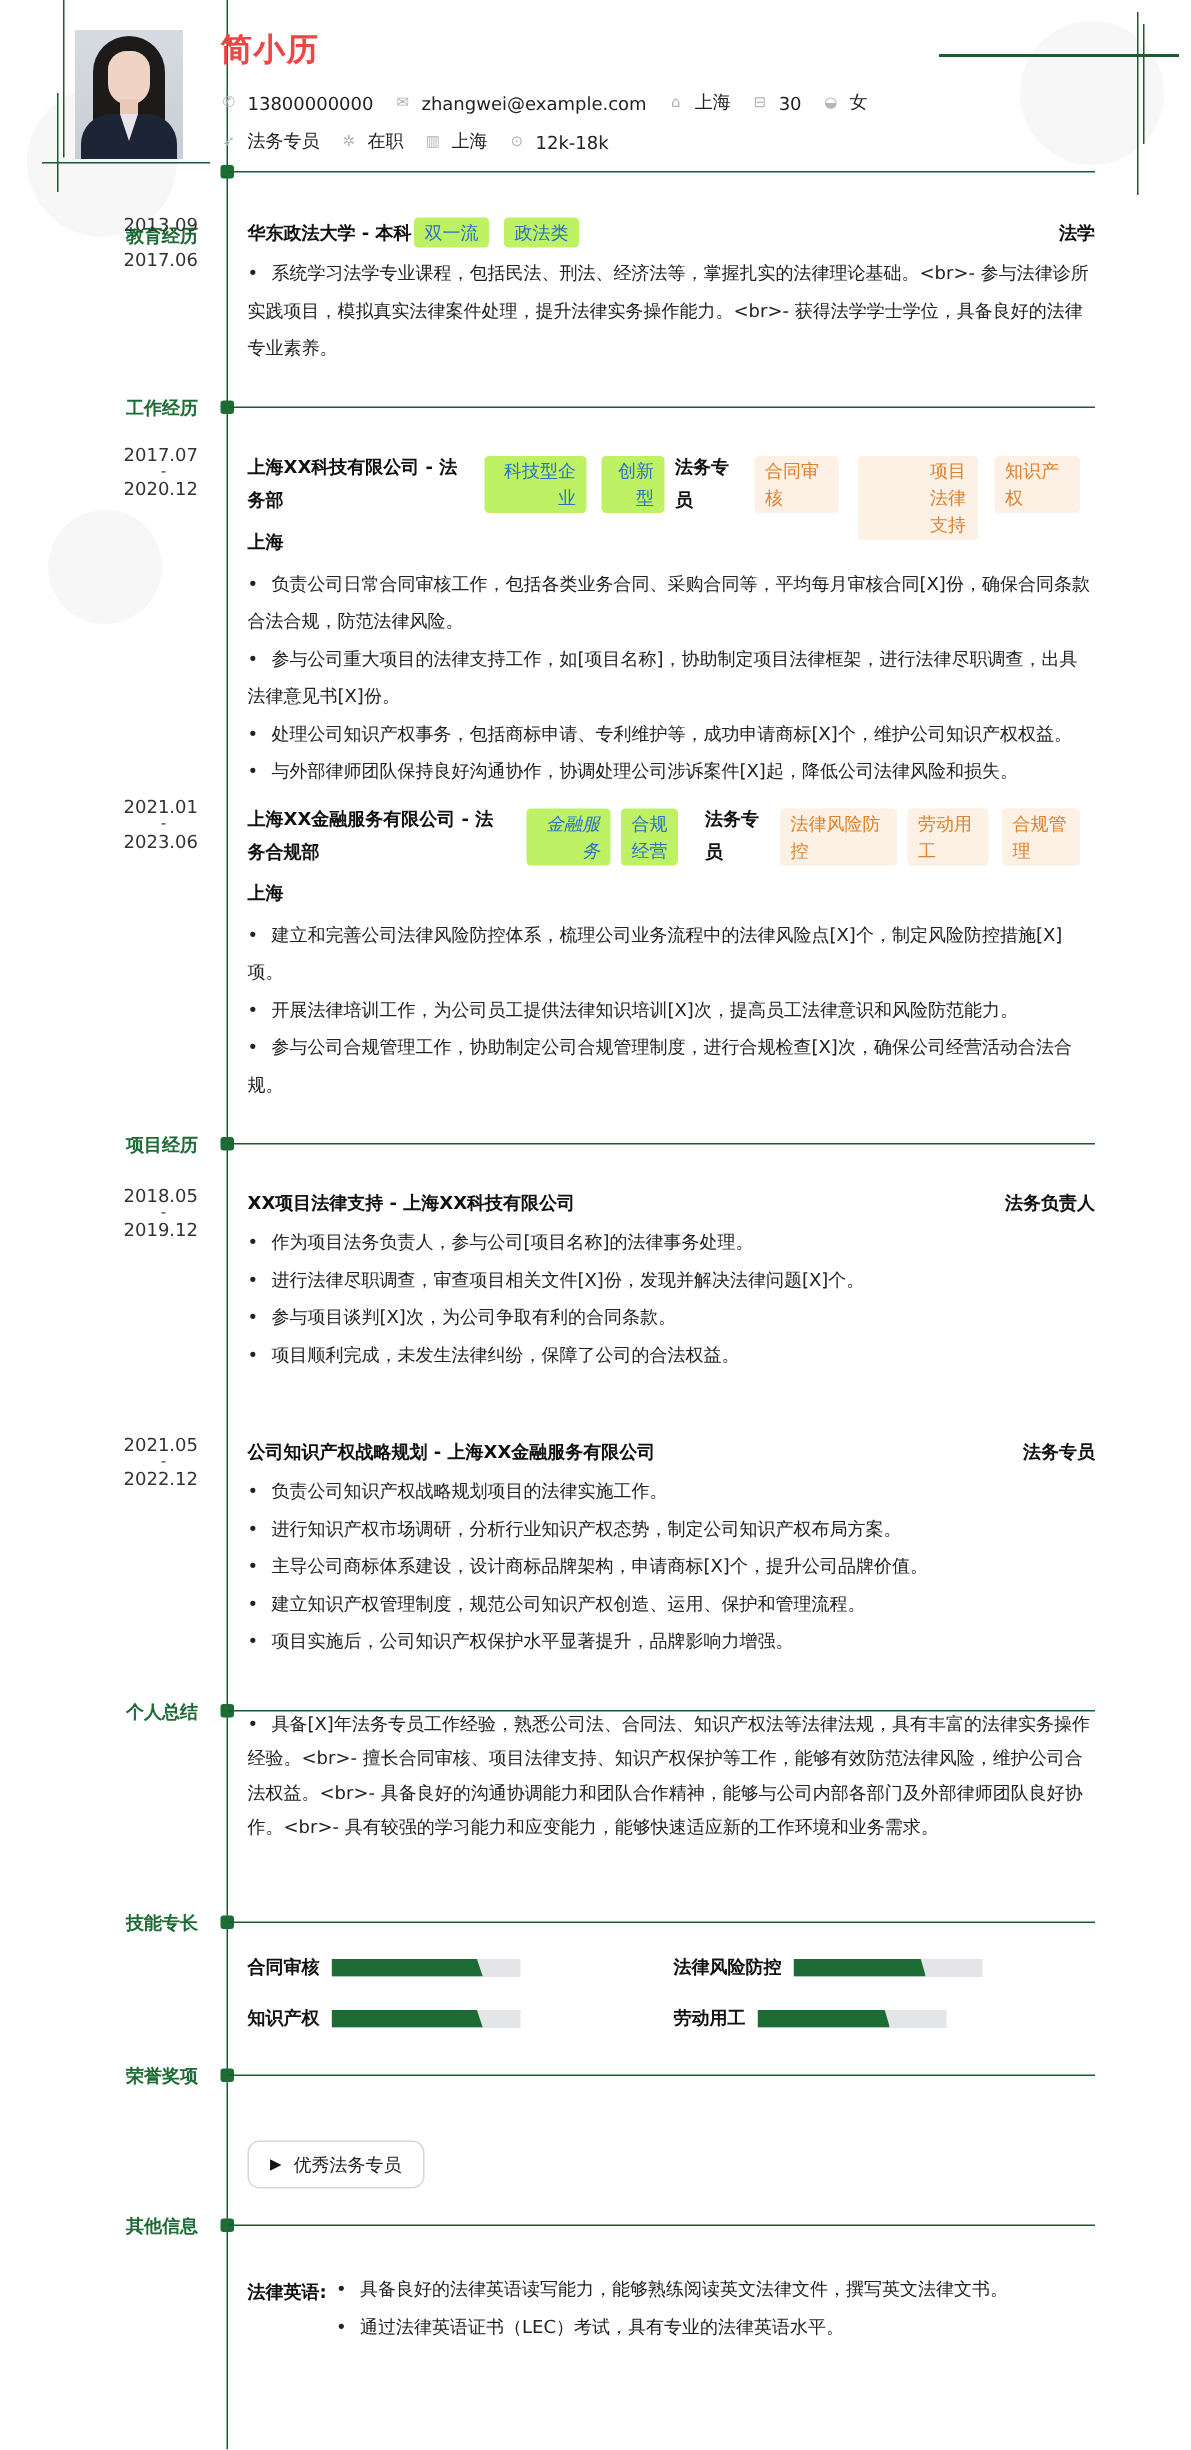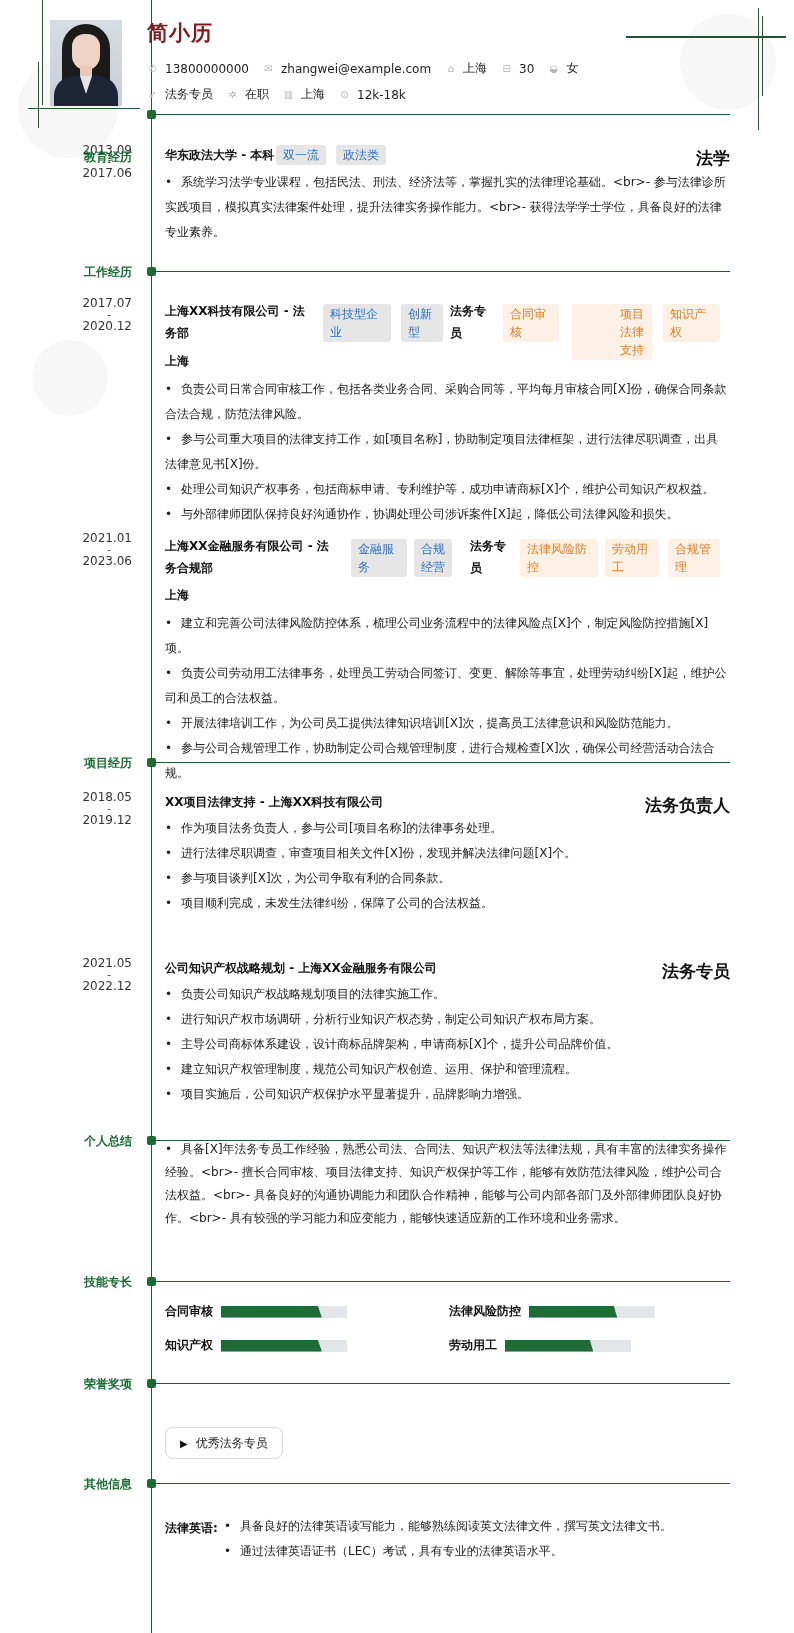--- a/index.html
+++ b/index.html
@@ -12,39 +12,39 @@
   .timeline-line { position: absolute; left: 151px; top: 0; width: 1px; height: 1633px; background: #1d5a33; }
 
   
   .photo { position: absolute; left: 50px; top: 20px; width: 72px; height: 86px; background: linear-gradient(180deg,#d7dbe2 0%,#c9ced6 100%); overflow: hidden; }
   .photo .hair { position: absolute; left: 12px; top: 4px; width: 48px; height: 70px; background: #1d1a1a; border-radius: 24px 24px 6px 6px; }
   .photo .face { position: absolute; left: 22px; top: 14px; width: 28px; height: 36px; background: #efd3c5; border-radius: 14px 14px 16px 16px; }
   .photo .neck { position: absolute; left: 30px; top: 46px; width: 12px; height: 12px; background: #e9c8b8; }
   .photo .suit { position: absolute; left: 4px; top: 56px; width: 64px; height: 32px; background: #1c2436; border-radius: 20px 20px 0 0; }
   .photo .shirt { position: absolute; left: 30px; top: 56px; width: 12px; height: 18px; background: #e6e6ea; clip-path: polygon(0 0,100% 0,50% 100%); }
 
-  .name { position: absolute; left: 147px; top: 19px; font-size: 21px; font-weight: bold; color: #7f1d1d; letter-spacing: 1px; }
+  .name { position: absolute; left: 147px; top: 19px; font-size: 21px; font-weight: bold; color: #ef4444; letter-spacing: 1px; }
   .info-row { position: absolute; left: 147px; display: flex; align-items: center; font-size: 12px; color: #222; }
   .info-row .item { display: flex; align-items: center; margin-right: 14px; }
   .info-row .ic { width: 11px; height: 11px; margin-right: 7px; color: #b4b4b4; font-size: 10px; line-height: 11px; text-align: center; }
   .row1 { top: 60px; }
   .row2 { top: 86px; }
 
   
   .section-title { position: absolute; left: 60px; width: 72px; text-align: right; font-size: 12px; color: #1d6b35; font-weight: bold; }
   .section-dot { position: absolute; left: 147px; width: 9px; height: 9px; background: #1d6b35; border-radius: 2px; }
   .section-rule { position: absolute; left: 152px; width: 578px; height: 1px; background: #1d5a33; }
 
   .date { position: absolute; left: 60px; width: 72px; text-align: right; font-size: 12px; color: #333; line-height: 15px; }
   .date .dash { display: block; font-size: 10px; line-height: 8px; text-align: center; padding-left: 26px; }
 
   .entry-title { position: absolute; left: 165px; font-size: 12px; font-weight: bold; color: #111; }
-  .entry-right { position: absolute; right: 64px; font-size: 17px; font-weight: bold; color: #111; }
+  .entry-right { position: absolute; right: 64px; font-size: 12px; font-weight: bold; color: #111; }
   .tag { position: absolute; font-size: 12px; padding: 1px 7px; border-radius: 3px; line-height: 18px; }
-  .tag.blue { background: #e5e5e5; color: #2a72c7; }
+  .tag.blue { background: #bef264; color: #2a72c7; text-align: right; }
   .tag.orange { background: #fdf0e4; color: #e0802a; }
 
   .bullets { position: absolute; left: 165px; width: 565px; font-size: 12px; line-height: 25px; color: #222; list-style: none; }
   .bullets li { position: relative; padding-left: 0; margin-bottom: 0; }
   .bullets li .b { display: inline-block; width: 16px; }
   .sub-bold { position: absolute; left: 165px; font-size: 12px; font-weight: bold; color: #111; }
 
   .skill { position: absolute; display: flex; align-items: center; font-size: 12px; font-weight: bold; color: #111; }
   .skill .bar { position: relative; height: 12px; background: #e4e5e8; margin-left: 8px; }
   .skill .fill { position: absolute; left: 0; top: 0; height: 12px; background: #1d6b35; clip-path: polygon(0 0, 96% 0, 100% 100%, 0 100%); }
@@ -153,30 +153,29 @@
   <li><span class="b">•</span><span>负责公司日常合同审核工作，包括各类业务合同、采购合同等，平均每月审核合同[X]份，确保合同条款合法合规，防范法律风险。</span></li>
   <li><span class="b">•</span><span>参与公司重大项目的法律支持工作，如[项目名称]，协助制定项目法律框架，进行法律尽职调查，出具法律意见书[X]份。</span></li>
   <li><span class="b">•</span><span>处理公司知识产权事务，包括商标申请、专利维护等，成功申请商标[X]个，维护公司知识产权权益。</span></li>
   <li><span class="b">•</span><span>与外部律师团队保持良好沟通协作，协调处理公司涉诉案件[X]起，降低公司法律风险和损失。</span></li>
 </ul>
 
 <div class="date" style="top:531px;">
   <span>2021.01</span><span class="dash">-</span><span>2023.06</span>
 </div>
 <div class="entry-title" style="top:535px;width:175px;line-height:22px;">上海XX金融服务有限公司 - 法务合规部</div>
-<div class="tag blue" style="left:351px;top:539px;width:56px;">金融服务</div>
+<div class="tag blue" style="left:351px;top:539px;width:56px;font-style:italic;">金融服务</div>
 <div class="tag blue" style="left:414px;top:539px;width:38px;">合规经营</div>
 <div class="entry-title" style="left:470px;top:535px;width:40px;line-height:22px;">法务专员</div>
 <div class="tag orange" style="left:520px;top:539px;width:78px;">法律风险防控</div>
 <div class="tag orange" style="left:605px;top:539px;width:54px;">劳动用工</div>
 <div class="tag orange" style="left:668px;top:539px;width:52px;">合规管理</div>
 <div class="sub-bold" style="top:587px;">上海</div>
 <ul class="bullets" style="top:611px;">
   <li><span class="b">•</span><span>建立和完善公司法律风险防控体系，梳理公司业务流程中的法律风险点[X]个，制定风险防控措施[X]项。</span></li>
-  <li><span class="b">•</span><span>负责公司劳动用工法律事务，处理员工劳动合同签订、变更、解除等事宜，处理劳动纠纷[X]起，维护公司和员工的合法权益。</span></li>
   <li><span class="b">•</span><span>开展法律培训工作，为公司员工提供法律知识培训[X]次，提高员工法律意识和风险防范能力。</span></li>
   <li><span class="b">•</span><span>参与公司合规管理工作，协助制定公司合规管理制度，进行合规检查[X]次，确保公司经营活动合法合规。</span></li>
 </ul>
 
 <div class="section-title" style="top:755px;">项目经历</div>
 <div class="section-dot" style="top:758px;"></div>
 <div class="section-rule" style="top:762px;"></div>
 
 <div class="date" style="top:790px;">
   <span>2018.05</span><span class="dash">-</span><span>2019.12</span>

